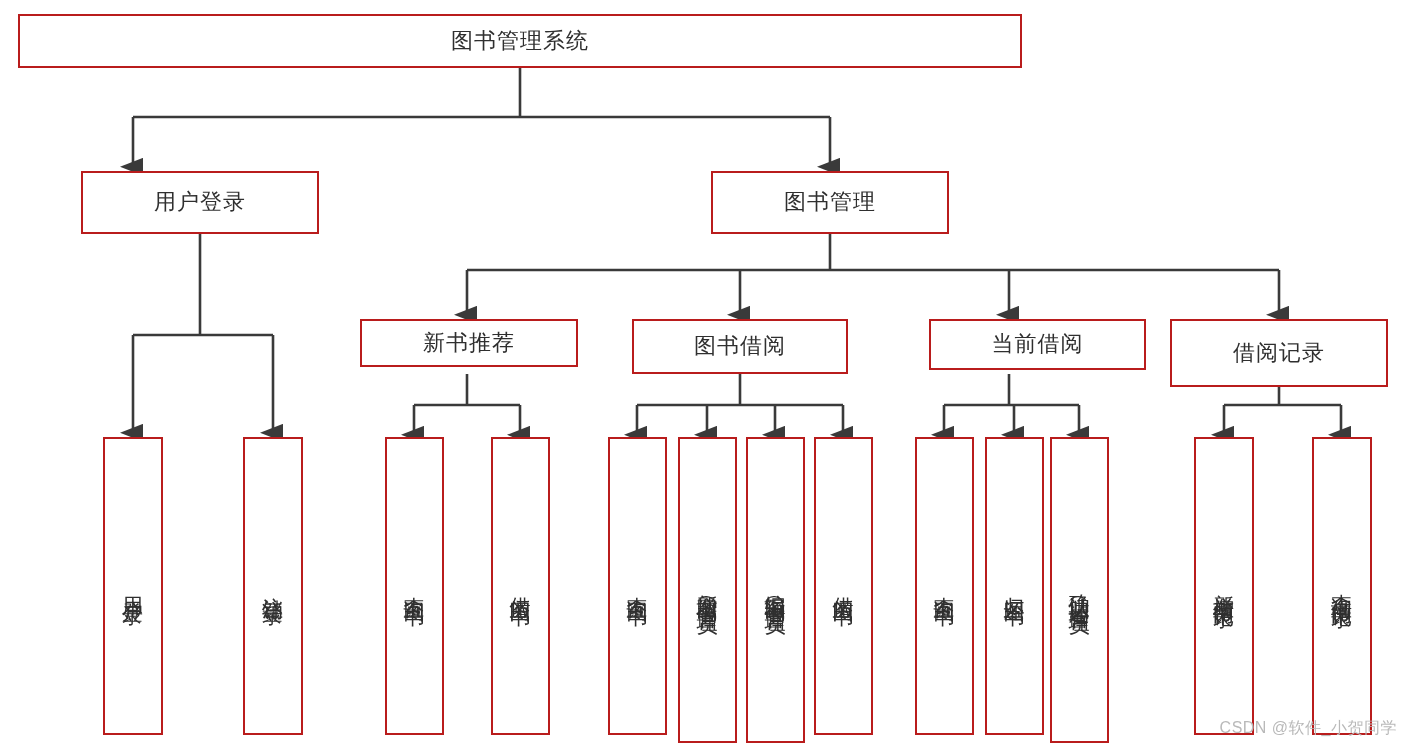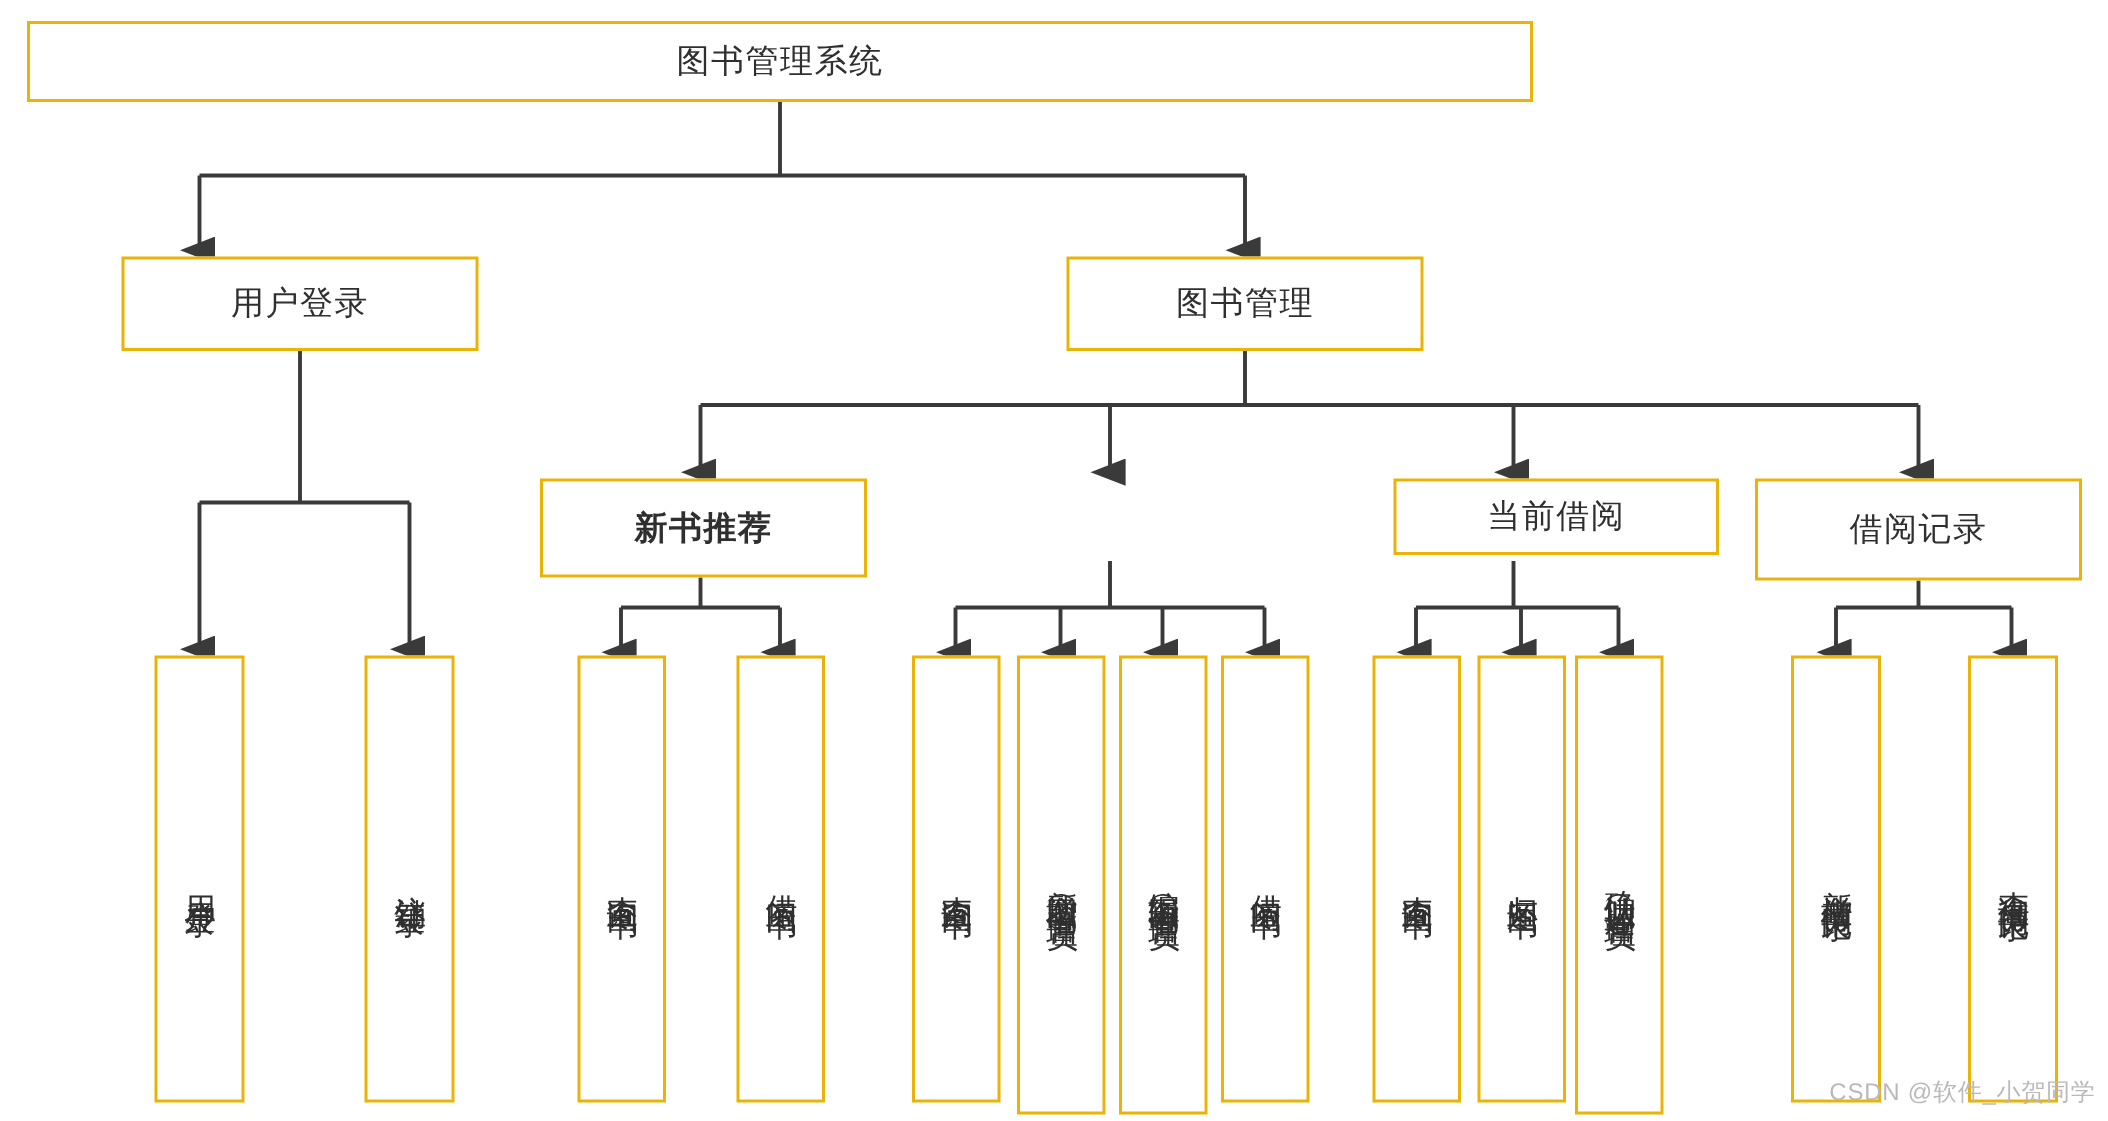--- a/index.html
+++ b/index.html
@@ -22,21 +22,21 @@
     position: absolute;
     left: 0;
     top: 0;
     width: 1405px;
     height: 747px;
     pointer-events: none;
   }
   .node {
     position: absolute;
     box-sizing: border-box;
-    border: 2px solid #eab308;
+    border: 2px solid #b91c1c;
     background: #ffffff;
     display: flex;
     align-items: center;
     justify-content: center;
     color: #2f2f2f;
   }
   .node.h {
     
     font-size: 22px;
     letter-spacing: 1px;
@@ -124,22 +124,25 @@
     <span>图书管理系统</span>
   </div>
 
   <div class="node h" style="left:81px; top:171px; width:238px; height:63px;">
     <span>用户登录</span>
   </div>
   <div class="node h" style="left:711px; top:171px; width:238px; height:63px;">
     <span>图书管理</span>
   </div>
 
-  <div class="node h" style="left:360px; top:319px; width:218px; height:66px;font-weight:bold;">
+  <div class="node h" style="left:360px; top:319px; width:218px; height:48px;">
     <span>新书推荐</span>
+  </div>
+  <div class="node h" style="left:632px; top:319px; width:216px; height:55px;">
+    <span>图书借阅</span>
   </div>
   <div class="node h" style="left:929px; top:319px; width:217px; height:51px;">
     <span>当前借阅</span>
   </div>
   <div class="node h" style="left:1170px; top:319px; width:218px; height:68px;">
     <span>借阅记录</span>
   </div>
 
   <div class="node v" style="left:103px; top:437px; width:60px; height:298px;">
     <span class="vtext">用户登录</span>

